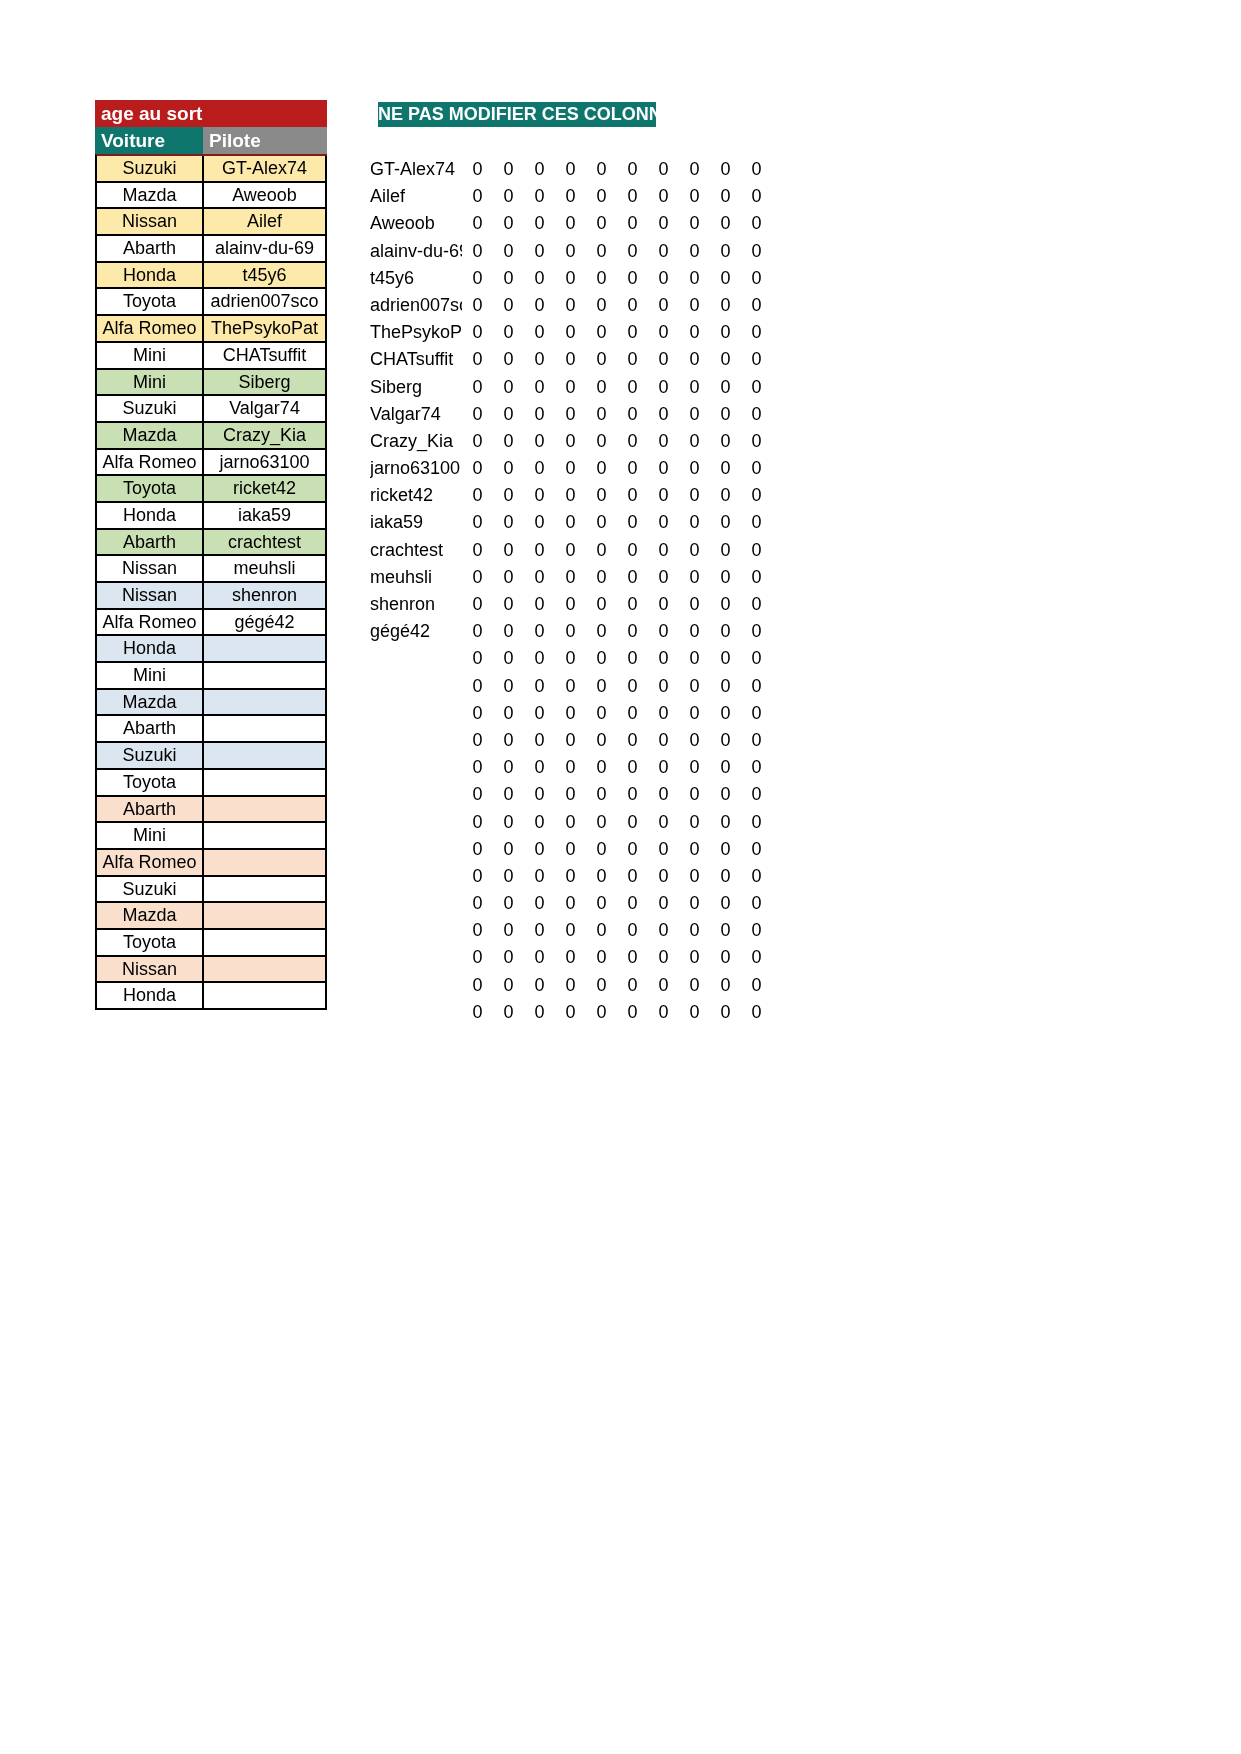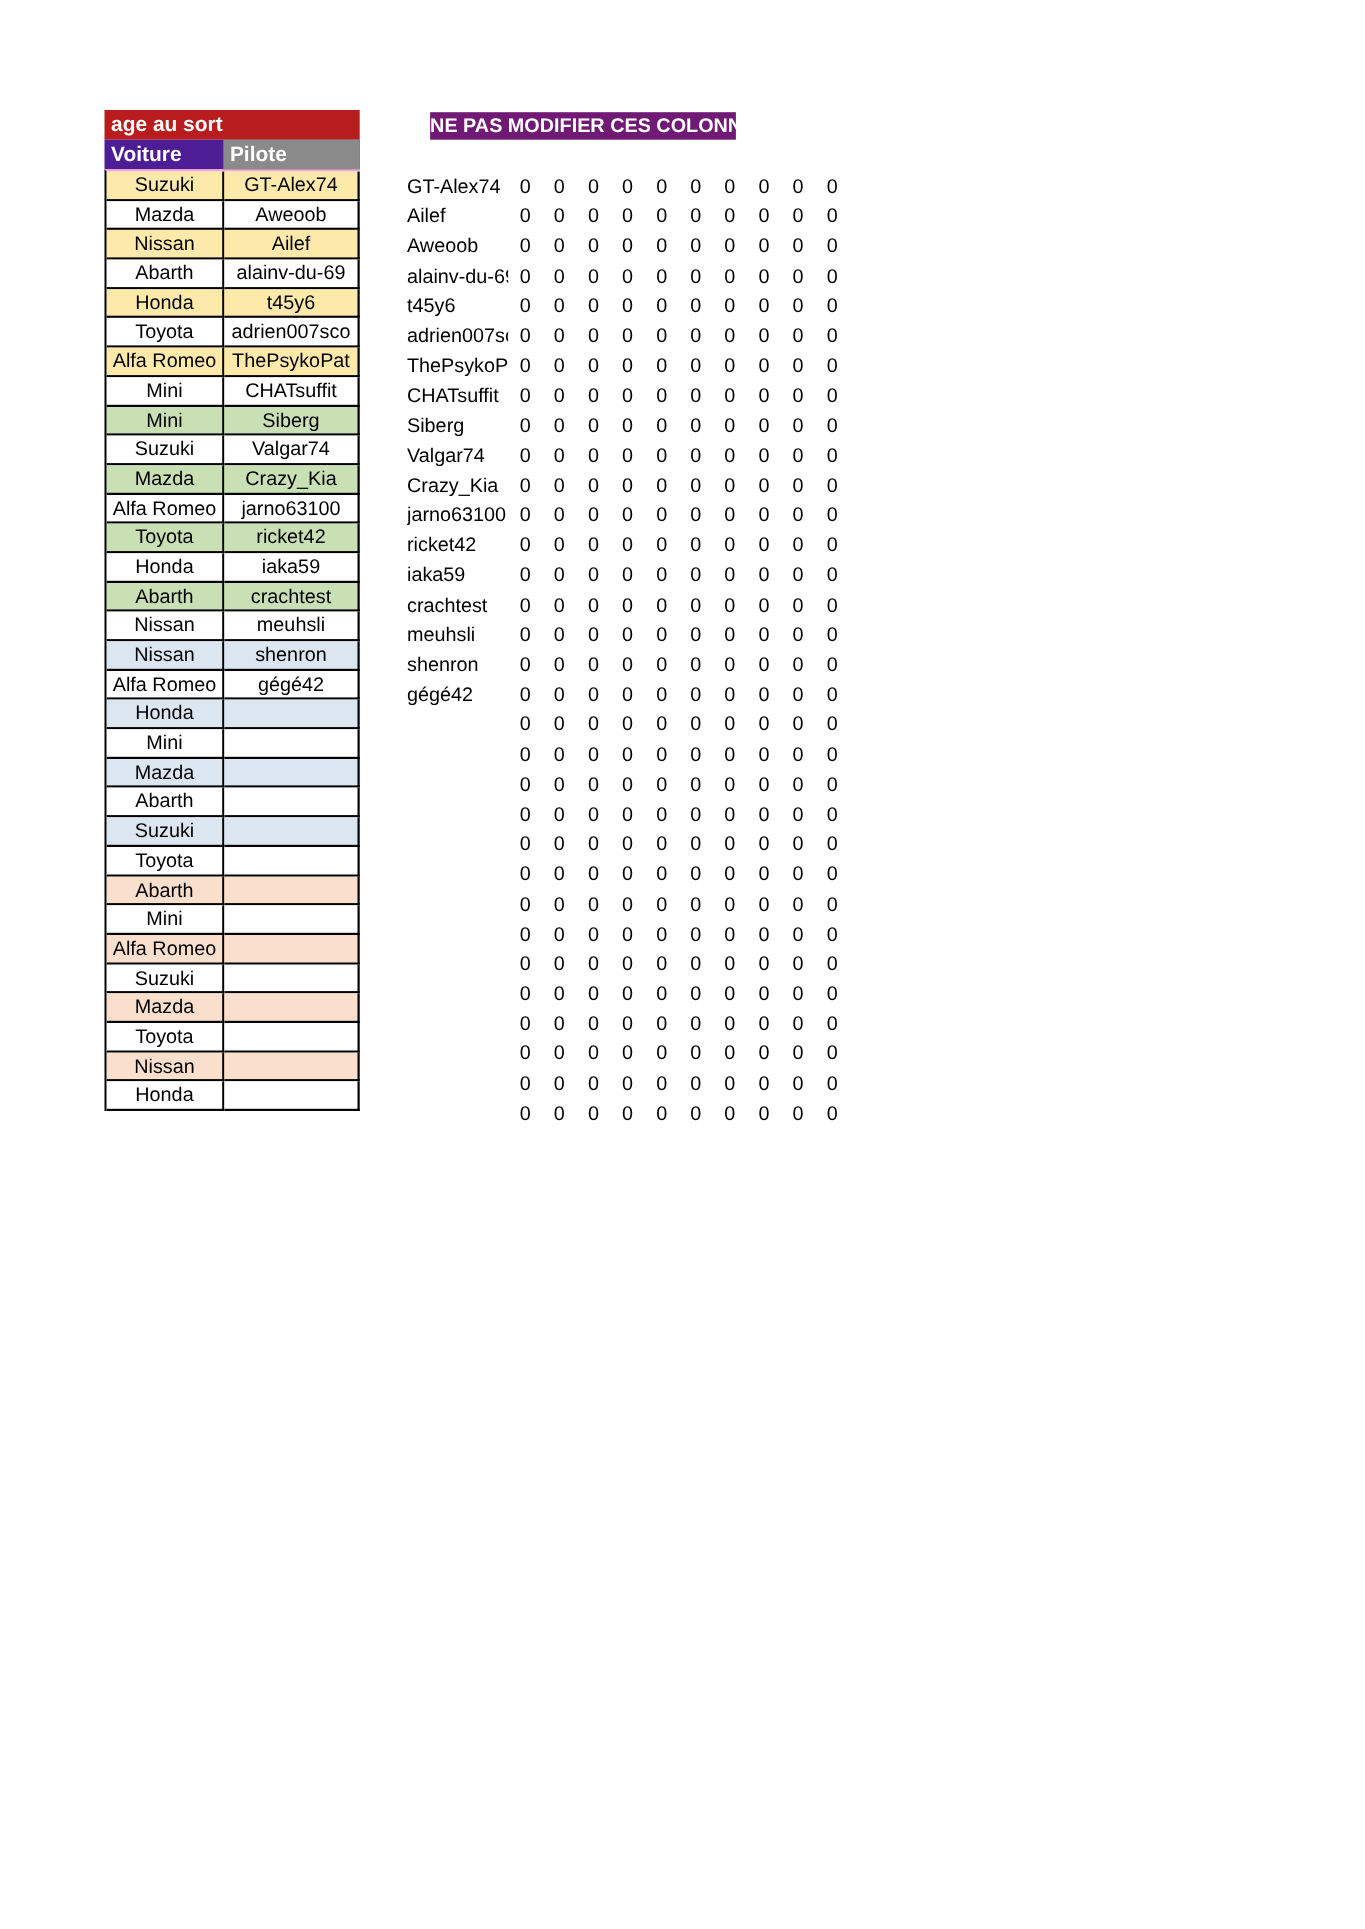--- a/index.html
+++ b/index.html
@@ -33,38 +33,38 @@
     height: 27px;
     padding-left: 6px;
     box-sizing: border-box;
     white-space: nowrap;
     overflow: hidden;
   }
 
   .hdr-row {
     display: flex;
     height: 27px;
-    background: #4c1d95;
+    background: #0f766e;
   }
   .hdr-cell {
     color: #ffffff;
     font-weight: bold;
     font-size: 19px;
     line-height: 27px;
     padding-left: 6px;
     box-sizing: border-box;
     white-space: nowrap;
     overflow: hidden;
   }
   .hdr-cell.c1 { width: 108px; }
   .hdr-cell.c2 { width: 124px; background: #8a8a8a; }
 
   .grid {
     border-left: 2px solid #000;
-    border-top: 2px solid #f9a8d4;
+    border-top: 2px solid #7f1d1d;
     width: 232px;
     box-sizing: border-box;
   }
   .row {
     display: flex;
     height: 26.7px;
   }
   .cell {
     border-right: 2px solid #000;
     border-bottom: 2px solid #000;
@@ -89,28 +89,27 @@
     position: absolute;
     left: 370px;
     top: 100px;
   }
   #right-banner {
     position: absolute;
     left: 8px;
     top: 2px;
     width: 278px;
     height: 25px;
-    background: #701a75;
+    background: #0f766e;
     color: #ffffff;
     font-weight: bold;
     font-size: 18px;
     line-height: 25px;
     text-align: center;
     white-space: nowrap;
-    margin-left: 13px;
   }
   #right-rows {
     position: absolute;
     left: 0px;
     top: 56px;
   }
   .rrow {
     display: flex;
     align-items: center;
     height: 27.2px;

